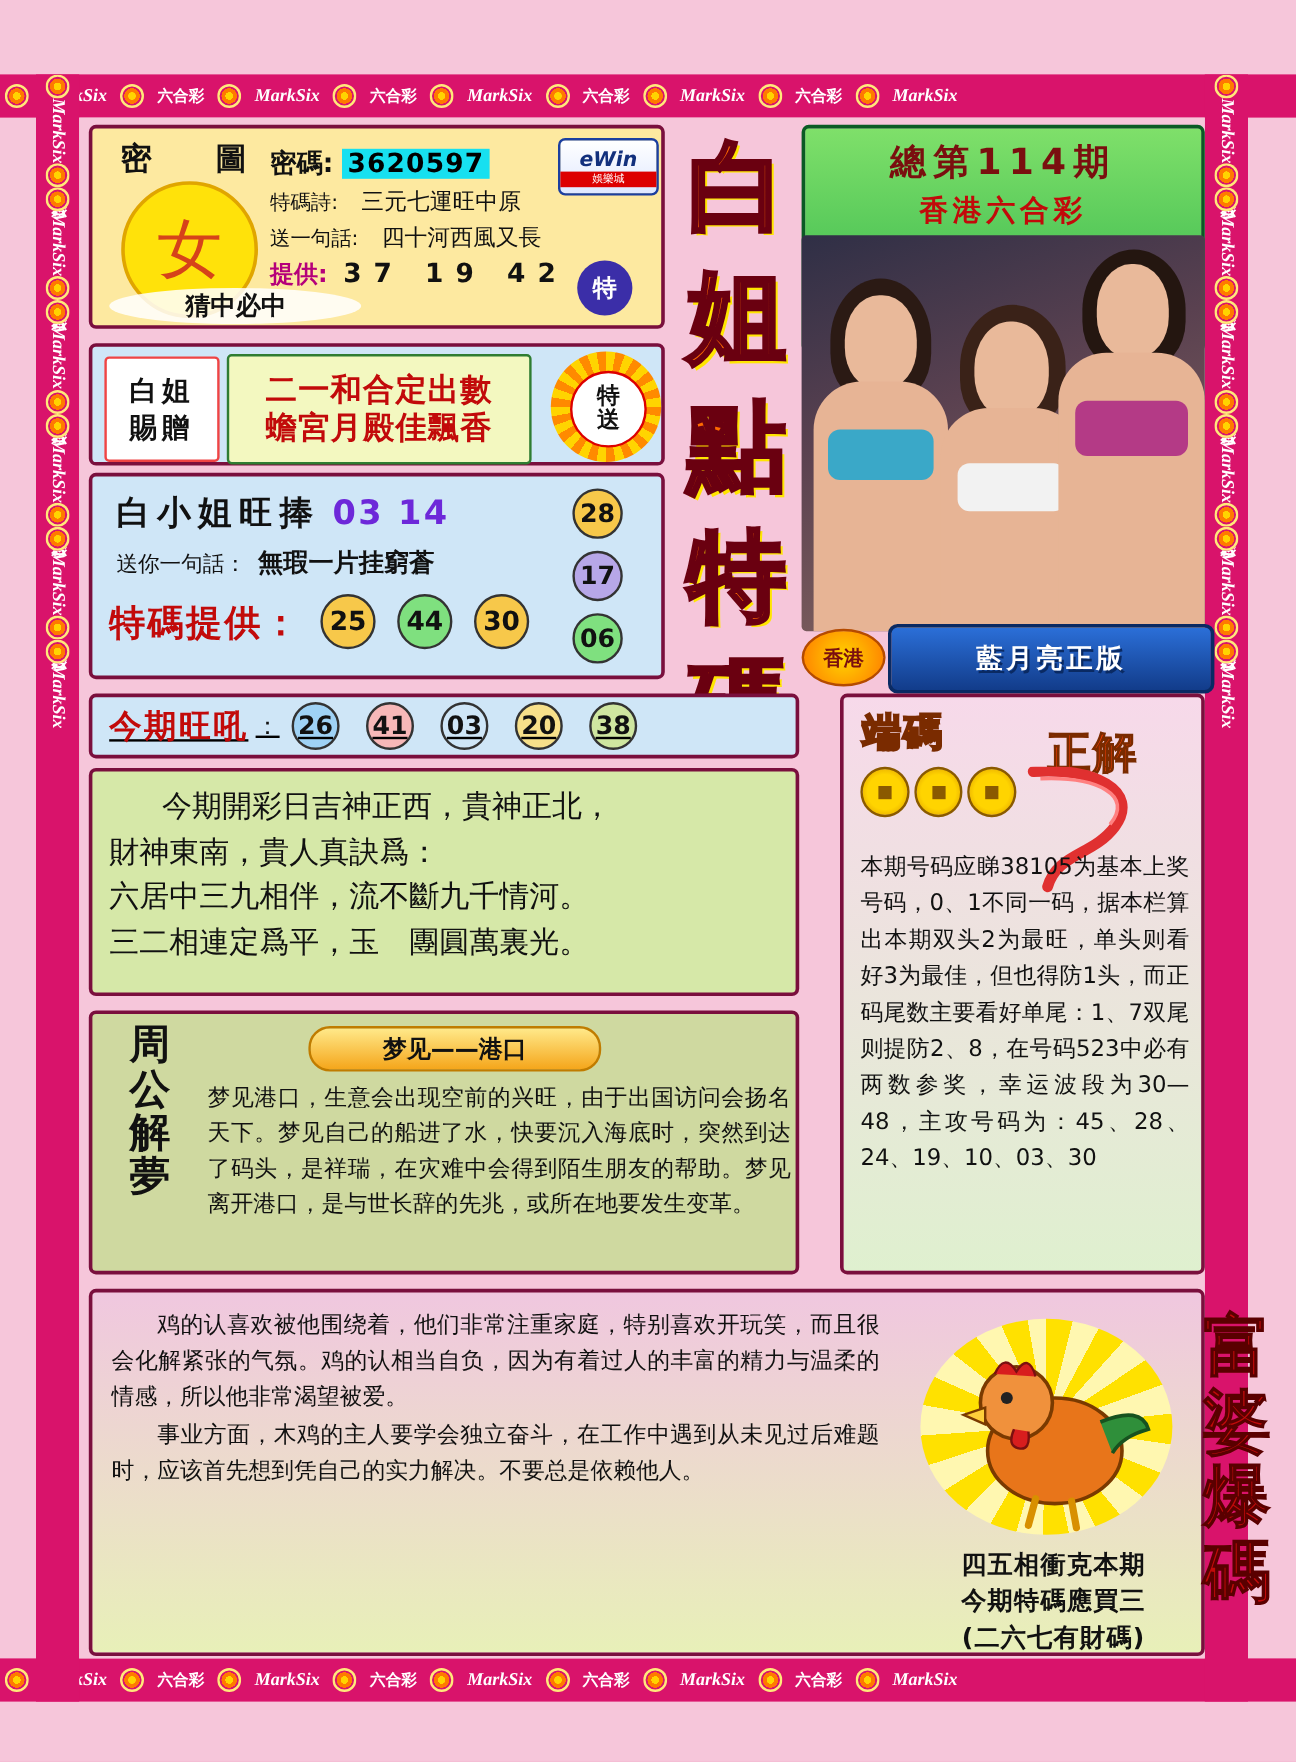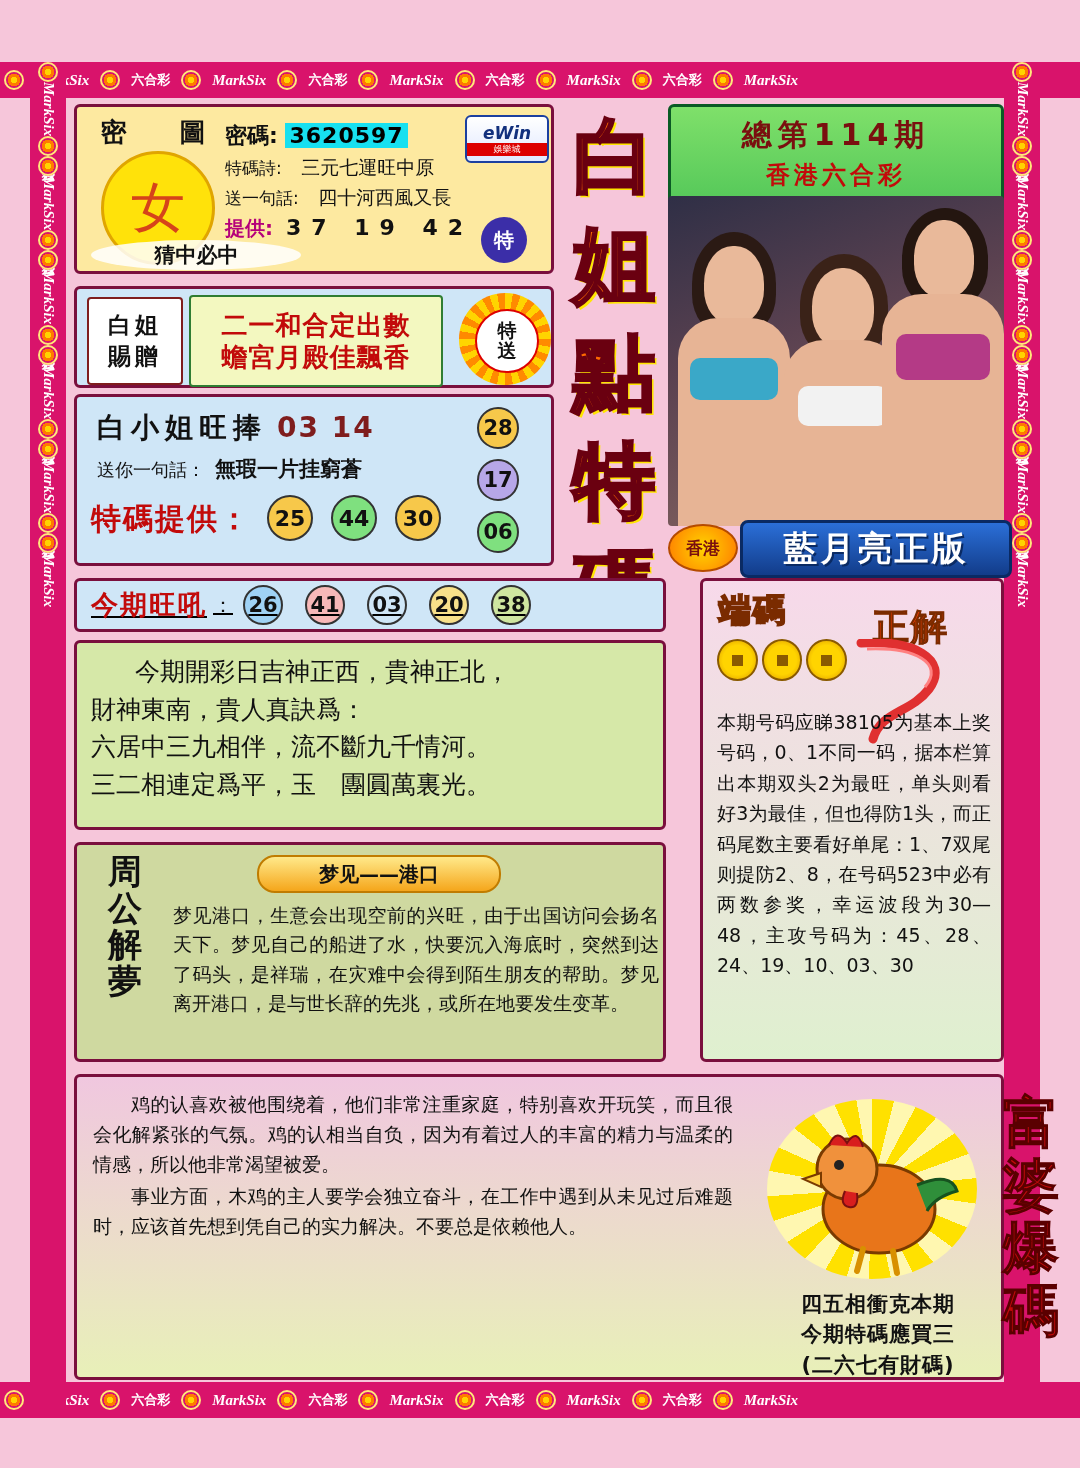--- a/index.html
+++ b/index.html
@@ -38,35 +38,35 @@
   #mitu-r3{top:78px;}
   #mitu-r4{top:108px;font-size:20px;color:#b5007a;font-weight:bold;}
   #mitu-r4 .nums{color:#111;letter-spacing:10px;margin-left:6px;font-size:22px;}
   #ewin{position:absolute;left:388px;top:8px;width:80px;height:44px;background:linear-gradient(#fff,#dfe8ff);border:2px solid #1b3fa0;border-radius:6px;display:flex;flex-direction:column;align-items:center;justify-content:center;}
   #ewin-t{font-size:17px;font-weight:bold;color:#12307d;font-style:italic;}
   #ewin-s{font-size:9px;color:#fff;background:#d00;width:100%;text-align:center;}
   #seal{position:absolute;left:404px;top:110px;width:46px;height:46px;border-radius:50%;background:#3b2ea8;color:#fff;display:flex;align-items:center;justify-content:center;font-size:20px;font-weight:bold;}
 
   
   #baijie-box{left:74px;top:286px;width:480px;height:102px;background:#cfe6f7;border:3px solid #7a0f3d;border-radius:6px;}
-  #bj-left{position:absolute;left:10px;top:8px;width:92px;height:84px;background:#fff;border:2px solid #7f1d1d;border-radius:4px;display:flex;flex-direction:column;align-items:center;justify-content:center;}
+  #bj-left{position:absolute;left:10px;top:8px;width:92px;height:84px;background:#fff;border:2px solid #ef4444;border-radius:4px;display:flex;flex-direction:column;align-items:center;justify-content:center;}
   #bj-left div{font-size:23px;font-weight:bold;color:#111;letter-spacing:4px;}
   #bj-mid{position:absolute;left:112px;top:6px;width:250px;height:88px;background:#f3f8c0;border:2px solid #2f7d32;border-radius:4px;display:flex;flex-direction:column;align-items:center;justify-content:center;}
   #bj-mid div{font-size:26px;font-weight:bold;color:#c20a0a;letter-spacing:1px;line-height:1.25;}
   #bj-star{position:absolute;left:382px;top:4px;width:92px;height:92px;}
   .star-burst{position:absolute;inset:0;background:
      conic-gradient(from 0deg,#ffd400 0 10deg,#ff8a00 10deg 20deg,#ffd400 20deg 30deg,#ff8a00 30deg 40deg,#ffd400 40deg 50deg,#ff8a00 50deg 60deg,#ffd400 60deg 70deg,#ff8a00 70deg 80deg,#ffd400 80deg 90deg,#ff8a00 90deg 100deg,#ffd400 100deg 110deg,#ff8a00 110deg 120deg,#ffd400 120deg 130deg,#ff8a00 130deg 140deg,#ffd400 140deg 150deg,#ff8a00 150deg 160deg,#ffd400 160deg 170deg,#ff8a00 170deg 180deg,#ffd400 180deg 190deg,#ff8a00 190deg 200deg,#ffd400 200deg 210deg,#ff8a00 210deg 220deg,#ffd400 220deg 230deg,#ff8a00 230deg 240deg,#ffd400 240deg 250deg,#ff8a00 250deg 260deg,#ffd400 260deg 270deg,#ff8a00 270deg 280deg,#ffd400 280deg 290deg,#ff8a00 290deg 300deg,#ffd400 300deg 310deg,#ff8a00 310deg 320deg,#ffd400 320deg 330deg,#ff8a00 330deg 340deg,#ffd400 340deg 350deg,#ff8a00 350deg 360deg);
      border-radius:50%;}
   #bj-star .inner{position:absolute;left:16px;top:16px;width:60px;height:60px;border-radius:50%;background:#fff;border:2px solid #d00;display:flex;flex-direction:column;align-items:center;justify-content:center;}
   #bj-star .inner span{font-size:19px;font-weight:bold;color:#111;line-height:1.05;}
 
   
   #wang-box{left:74px;top:394px;width:480px;height:172px;background:#cfe6f7;border:3px solid #7a0f3d;border-radius:6px;}
   #wang-t1{position:absolute;left:20px;top:12px;font-size:28px;font-weight:bold;color:#111;letter-spacing:6px;}
-  #wang-t1 b{color:#7f1d1d;letter-spacing:2px;margin-left:10px;}
+  #wang-t1 b{color:#6d28d9;letter-spacing:2px;margin-left:10px;}
   #wang-t2{position:absolute;left:20px;top:58px;font-size:18px;color:#111;}
   #wang-t2 em{font-style:normal;font-size:21px;font-weight:bold;margin-left:10px;}
   #wang-t3{position:absolute;left:14px;top:102px;font-size:30px;font-weight:bold;color:#c20a0a;letter-spacing:2px;}
   .ball{border-radius:50%;display:flex;align-items:center;justify-content:center;font-weight:bold;color:#111;border:2px solid #333;box-sizing:border-box;}
   .ball-sm{width:42px;height:42px;font-size:21px;}
   #wang-side{position:absolute;left:400px;top:10px;width:60px;height:150px;}
   #wang-side .ball{margin-bottom:10px;}
   #wang-row{position:absolute;left:190px;top:98px;display:flex;gap:18px;}
   #wang-row .ball{width:46px;height:46px;font-size:22px;}
 
@@ -80,21 +80,21 @@
   #rhead-2{position:absolute;left:0;top:52px;width:100%;text-align:center;font-size:24px;font-weight:bold;color:#c20a0a;letter-spacing:4px;}
   #rhead-3{position:absolute;left:0;top:92px;width:100%;text-align:center;font-size:25px;font-weight:bold;color:#c20a0a;letter-spacing:1px;}
   #photos{position:absolute;left:668px;top:196px;width:336px;height:330px;overflow:hidden;border-radius:4px;
      background:linear-gradient(160deg,#2f2f46 0%,#5a4150 40%,#8d6b63 100%);}
   .lady{position:absolute;bottom:0;}
   .head{position:absolute;border-radius:48% 48% 44% 44%;background:#e9b99a;}
   .hair{position:absolute;border-radius:50% 50% 40% 40%;background:#2b1a14;}
   .body{position:absolute;border-radius:40px 40px 0 0;background:#e7b495;}
   .bra{position:absolute;border-radius:10px;}
   #blue-banner{position:absolute;left:740px;top:520px;width:266px;height:52px;background:linear-gradient(#2b6fd8,#123c8a);border:3px solid #0a2a63;border-radius:8px;display:flex;align-items:center;justify-content:center;}
-  #blue-banner span{font-size:34px;font-weight:bold;color:#fff;letter-spacing:3px;text-shadow:2px 2px 0 #0a2a63;}
+  #blue-banner span{font-size:22px;font-weight:bold;color:#fff;letter-spacing:3px;text-shadow:2px 2px 0 #0a2a63;}
   #hk-badge{position:absolute;left:668px;top:524px;width:66px;height:44px;border-radius:50%;background:radial-gradient(circle,#ffd400,#ff7a00);border:2px solid #b54b00;display:flex;align-items:center;justify-content:center;font-size:17px;font-weight:bold;color:#7a0f0f;}
 
   
   #wanghou{left:74px;top:578px;width:592px;height:54px;background:#cfe6f7;border:3px solid #7a0f3d;border-radius:6px;display:flex;align-items:center;text-decoration:underline;}
   #wh-label{font-size:27px;font-weight:bold;color:#c20a0a;margin-left:14px;letter-spacing:2px;}
   #wh-colon{font-size:20px;color:#111;margin:0 6px;}
   #wh-balls{display:flex;gap:22px;margin-left:4px;}
 
   
   #poem{left:74px;top:640px;width:592px;height:190px;background:#d6e8a8;border:3px solid #7a0f3d;border-radius:6px;padding:10px 14px;}

